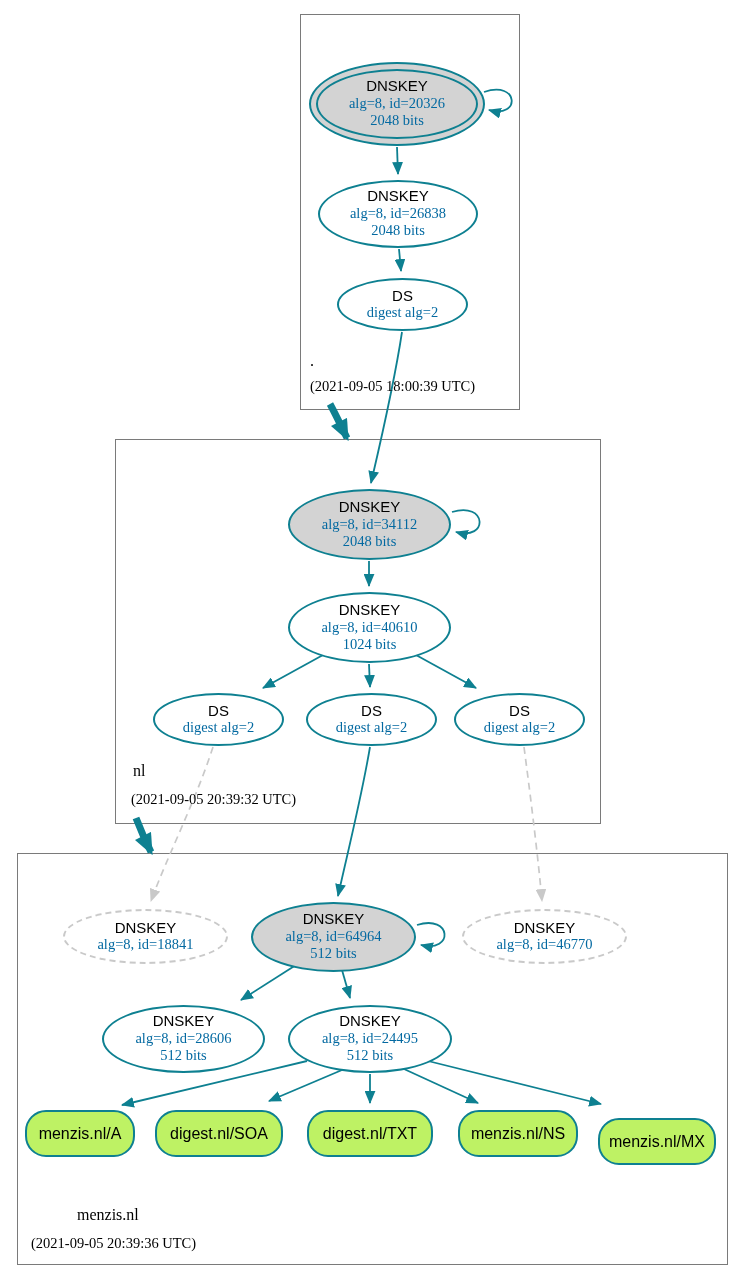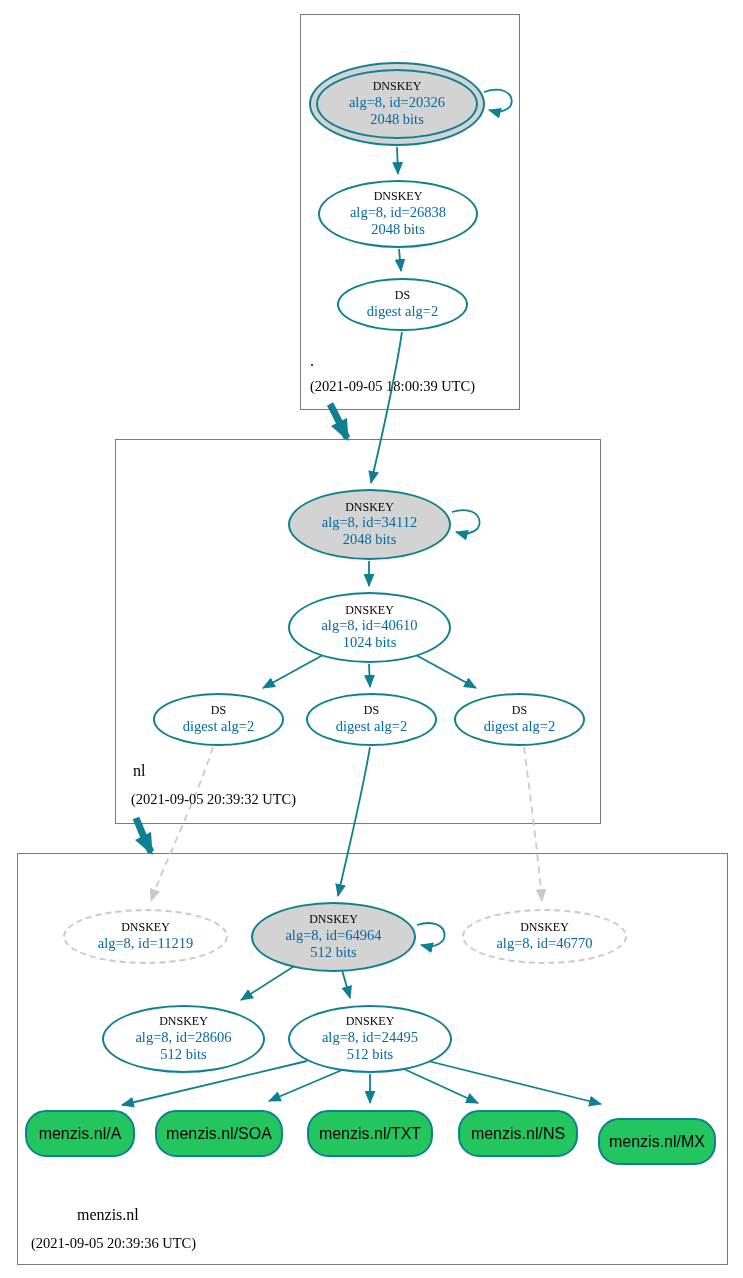--- a/index.html
+++ b/index.html
@@ -14,24 +14,24 @@
   .node{
     position:absolute;z-index:2;display:flex;flex-direction:column;align-items:center;justify-content:center;
     text-align:center;box-sizing:border-box;background:#fff;
   }
   .ellipse{border:2px solid #0e8091;border-radius:50%;}
   .gray{background:#d3d3d3;border-width:2.6px;}
   .dashed{border:2px dashed #c9c9c9;border-radius:50%;background:#fff;}
   .outer2{border:2px solid #0e8091;border-radius:50%;background:#d3d3d3;display:flex;align-items:center;justify-content:center;}
   .inner2{width:162px;height:70px;border:2px solid #0e8091;border-radius:50%;background:transparent;
     display:flex;flex-direction:column;align-items:center;justify-content:center;text-align:center;box-sizing:border-box;}
-  .nt{font-family:Liberation Serif, serif;font-size:12px;color:#000;line-height:1.12;}
+  .nt{font-family:Liberation Sans, sans-serif;font-size:15px;color:#000;line-height:1.12;}
   .ns{font-family:"Liberation Serif",serif;font-size:14.5px;color:#0369a1;line-height:1.18;}
   .rrset{
-    position:absolute;z-index:2;border:2.4px solid #0e8091;border-radius:21px;background:#22c55e;
+    position:absolute;z-index:2;border:2.4px solid #0e8091;border-radius:21px;background:#bef264;
     display:flex;align-items:center;justify-content:center;box-sizing:border-box;
     font-family:"Liberation Sans",sans-serif;font-size:16px;color:#000;
   }
 </style>
 </head>
 <body>
 
 <div id="canvas">
 
   <div class="zonebox" style="left:300px;top:14px;width:218px;height:394px;"></div>
@@ -127,21 +127,21 @@
   </div>
   <div class="node ellipse" style="left:454px;top:693px;width:131px;height:53px;">
     <div class="nt">DS</div>
     <div class="ns">digest alg=2</div>
   </div>
   <div class="zonelabel" style="left:133px;top:762px;">nl</div>
   <div class="zonetime" style="left:131px;top:791px;">(2021-09-05 20:39:32 UTC)</div>
 
   <div class="node dashed" style="left:63px;top:909px;width:165px;height:55px;">
     <div class="nt">DNSKEY</div>
-    <div class="ns">alg=8, id=11219</div>
+    <div class="ns">alg=8, id=18841</div>
   </div>
   <div class="node ellipse gray" style="left:251px;top:902px;width:165px;height:70px;">
     <div class="nt">DNSKEY</div>
     <div class="ns">alg=8, id=64964</div>
     <div class="ns">512 bits</div>
   </div>
   <div class="node dashed" style="left:462px;top:909px;width:165px;height:55px;">
     <div class="nt">DNSKEY</div>
     <div class="ns">alg=8, id=46770</div>
   </div>
@@ -150,21 +150,21 @@
     <div class="ns">alg=8, id=28606</div>
     <div class="ns">512 bits</div>
   </div>
   <div class="node ellipse" style="left:288px;top:1005px;width:164px;height:68px;">
     <div class="nt">DNSKEY</div>
     <div class="ns">alg=8, id=24495</div>
     <div class="ns">512 bits</div>
   </div>
 
   <div class="rrset" style="left:25px;top:1110px;width:110px;height:47px;">menzis.nl/A</div>
-  <div class="rrset" style="left:155px;top:1110px;width:128px;height:47px;">menzis.nl/SOA</div>
-  <div class="rrset" style="left:307px;top:1110px;width:126px;height:47px;">menzis.nl/TXT</div>
+  <div class="rrset" style="left:155px;top:1110px;width:128px;height:47px;">digest.nl/SOA</div>
+  <div class="rrset" style="left:307px;top:1110px;width:126px;height:47px;">digest.nl/TXT</div>
   <div class="rrset" style="left:458px;top:1110px;width:120px;height:47px;">menzis.nl/NS</div>
   <div class="rrset" style="left:598px;top:1110px;width:118px;height:47px;margin-top:8px;">menzis.nl/MX</div>
 
   <div class="zonelabel" style="left:33px;top:1206px;margin-left:44px;">menzis.nl</div>
   <div class="zonetime" style="left:31px;top:1235px;">(2021-09-05 20:39:36 UTC)</div>
 
 </div>
 
 </body></html>

